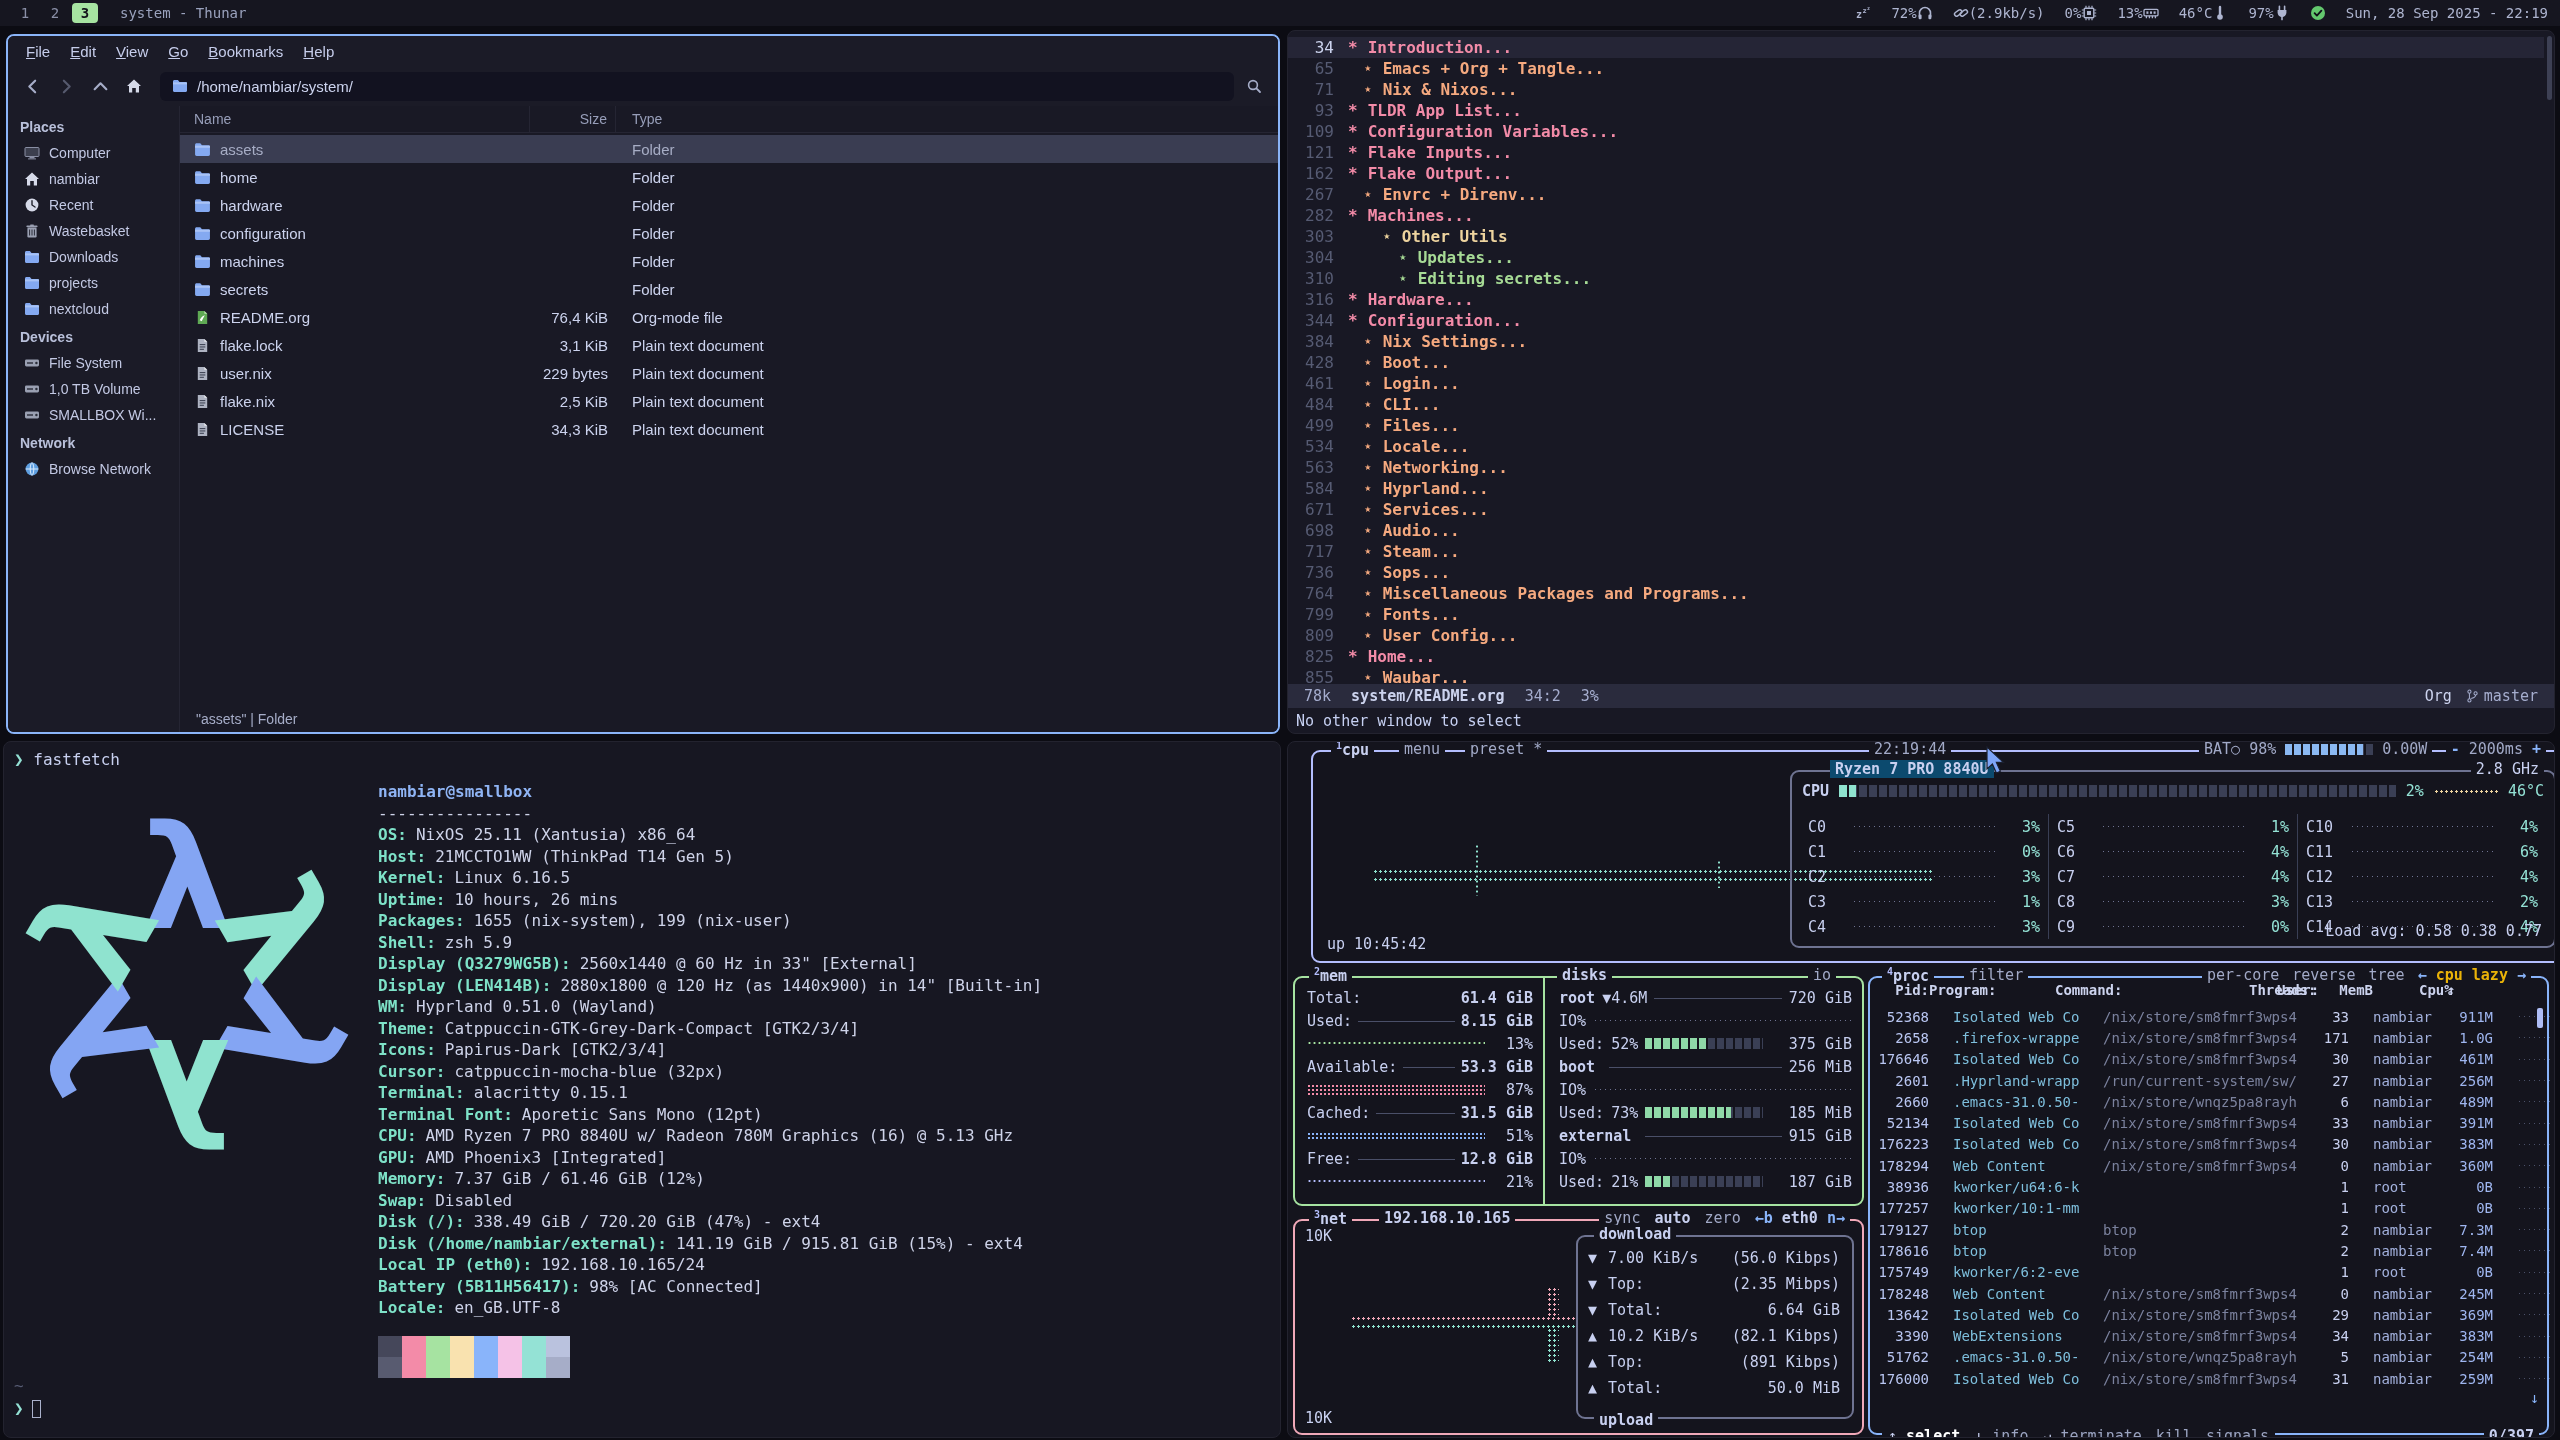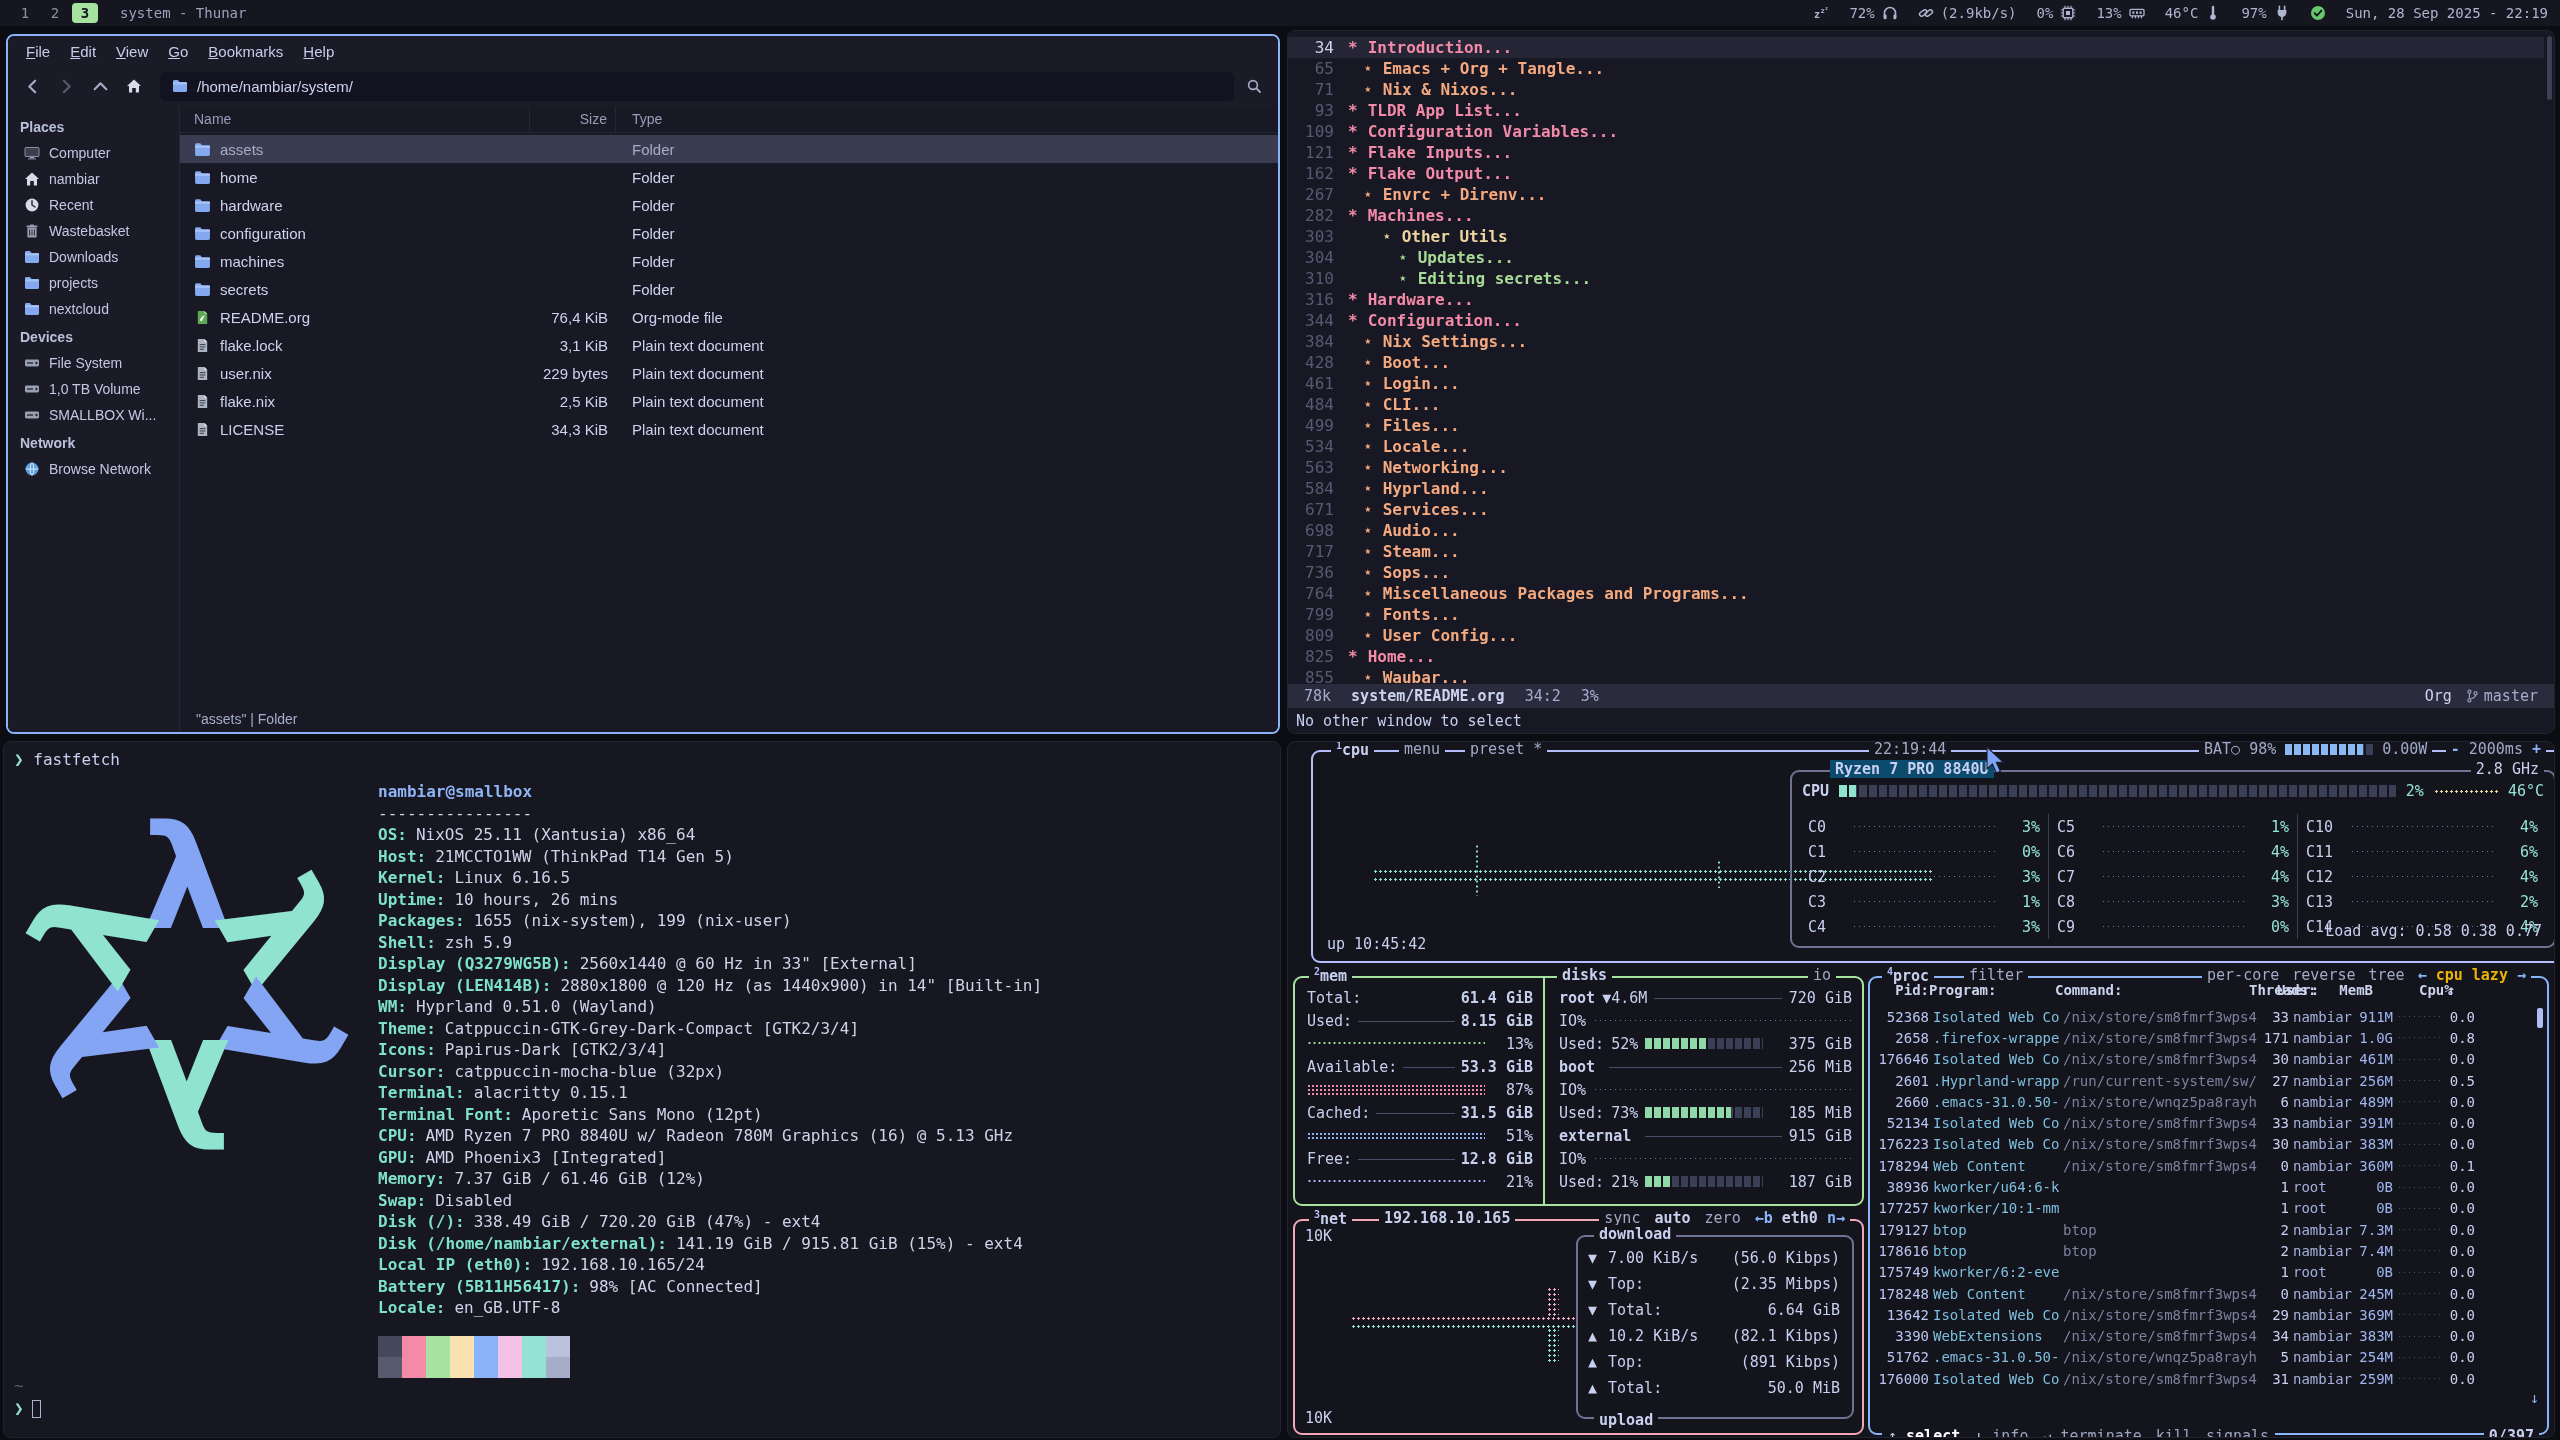--- a/index.html
+++ b/index.html
@@ -7,21 +7,21 @@
   body{font-family:"DejaVu Sans Mono",monospace;color:#c8d0f0;}
   .desktop{position:relative;width:2560px;height:1440px;background:#0c0c13;}
 
   
   .bar{position:absolute;left:0;top:0;width:2560px;height:26px;background:#161620;display:flex;align-items:center;padding:0 12px;font-size:14px;}
   .ws{display:flex;gap:4px;align-items:center;}
   .wsb{width:26px;height:20px;display:flex;align-items:center;justify-content:center;color:#8b90a8;border-radius:4px;font-size:14px;}
   .wsb.on{background:#a6e3a1;color:#14141c;font-weight:700;}
   .wtitle{margin-left:22px;color:#9aa2bd;}
   .stat{margin-left:auto;display:flex;align-items:center;gap:20px;color:#aeb5d0;}
-  .sg{display:flex;align-items:center;gap:7px;}
+  .sg{display:flex;align-items:center;gap:0;}
   .bic{width:16px;height:16px;color:#aeb5d0;}
   .bic.grn{color:#63c76d;}
 
   
   .win{position:absolute;border-radius:8px;overflow:hidden;}
 
   
   .thunar{left:6px;top:34px;width:1274px;height:700px;border:2px solid #8ab4f8;background:#191925;display:flex;flex-direction:column;font-family:"Liberation Sans",sans-serif;}
   .menubar{height:30px;background:#1b1b27;display:flex;align-items:center;padding-left:8px;color:#c6cdeb;font-size:15px;flex:none;}
   .mitem{display:inline-block;padding:3px 10px;border-radius:4px;}
@@ -176,21 +176,21 @@
   .nrow .na{width:20px;}
   .nrow .nv{margin-left:auto;}
 
   .b-proc{left:580px;top:234px;width:681px;height:459px;border-color:#89b4fa;}
   .proctab{left:12px;} .filtertab{left:94px;}
   .procr{right:16px;display:flex;gap:13px;font-weight:400;color:#a2aac8;}
   .procr b{color:#eab308;font-weight:700;}
   .procr .bl{color:#89b4fa;font-weight:700;}
   .phead{position:absolute;left:8px;right:26px;top:4px;display:flex;gap:0;font-weight:700;color:#ccd3ee;font-size:14px;white-space:pre;}
   .prows{position:absolute;left:8px;right:26px;top:28px;font-size:14px;}
-  .prow2{height:21.3px;display:flex;gap:4px;align-items:center;white-space:pre;}
+  .prow2{height:21.3px;display:flex;gap:24px;align-items:center;white-space:pre;}
   .cpid{width:51px;text-align:right;color:#b9c6f2;flex:none;}
   .cprog{width:126px;color:#7ebfdd;flex:none;overflow:hidden;}
   .ccmd{width:194px;color:#7b829e;flex:none;overflow:hidden;}
   .cthr{width:28px;text-align:right;color:#c8d0f0;flex:none;}
   .cusr{width:60px;color:#a3b1dd;flex:none;}
   .cmem{width:36px;text-align:right;color:#9fb6f0;flex:none;}
   .cgph{width:46px;height:3px;background-image:radial-gradient(circle,#4a5068 0.8px,transparent 1px);background-size:5px 3px;flex:none;}
   .ccpu{width:28px;text-align:right;color:#c8d0f0;flex:none;}
   .phead .cpid,.phead .cprog,.phead .ccmd,.phead .cthr,.phead .cusr,.phead .cmem,.phead .ccpu{color:#ccd3ee;}
   .pfoot{position:absolute;bottom:-12px;left:12px;background:#14141d;padding:0 6px;display:flex;gap:14px;color:#9aa3c0;}

